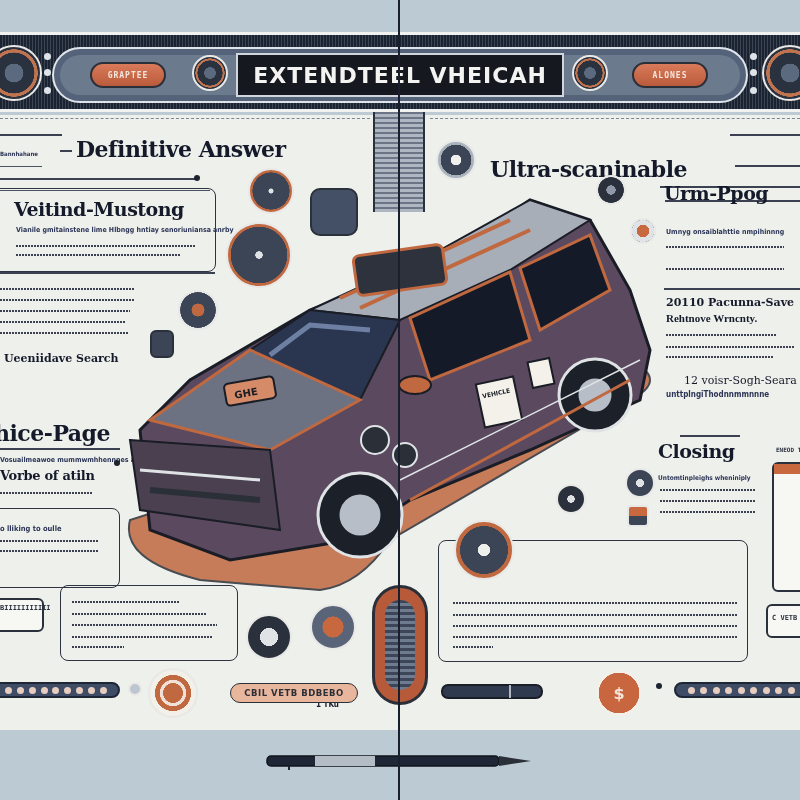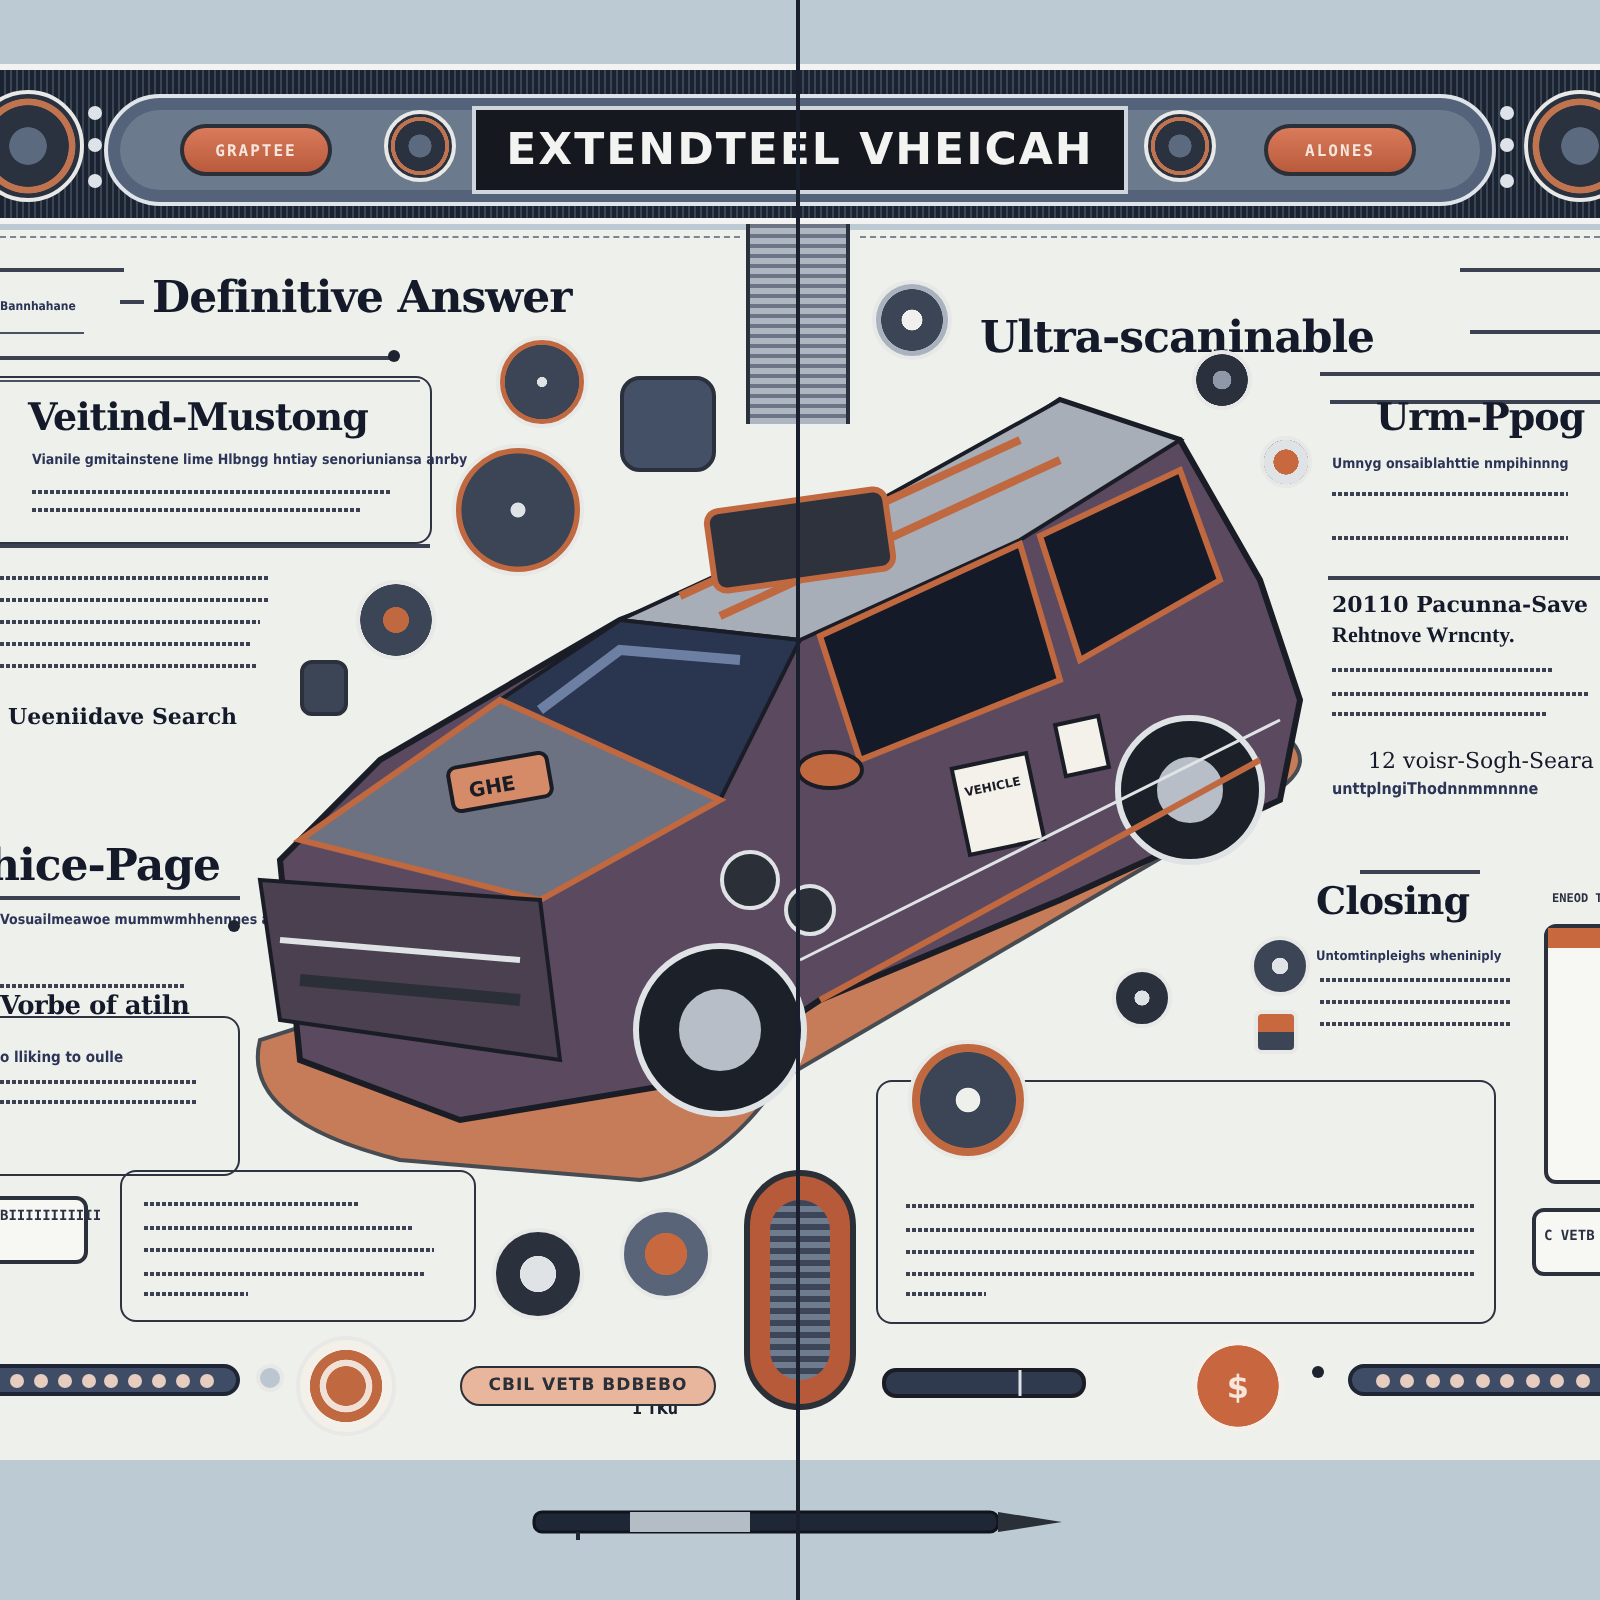--- a/index.html
+++ b/index.html
@@ -164,21 +164,21 @@
 <div class="line dotted" style="left:0; top:299px; width:135px;"></div>
 <div class="line dotted" style="left:0; top:310px; width:130px;"></div>
 <div class="line dotted" style="left:0; top:321px; width:125px;"></div>
 <div class="line dotted" style="left:0; top:332px; width:128px;"></div>
 <div class="heading h-sm" style="left:4px; top:352px;">Ueeniidave Search</div>
 
 <div class="heading h-xl" style="left:-6px; top:420px;">hice-Page</div>
 <div class="line" style="left:0; top:448px; width:120px;"></div>
 <div class="micro" style="left:0; top:456px;">Vosuailmeawoe mummwmhhennnes aih ang</div>
 <div class="connector-dot" style="left:114px; top:460px;"></div>
-<div class="heading h-md" style="left:0; top:496px;">Vorbe of atiln</div>
+<div class="heading h-md" style="left:0; top:468px;">Vorbe of atiln</div>
 <div class="line dotted" style="left:0; top:492px; width:92px;"></div>
 <div class="box" style="left:-10px; top:508px; width:130px; height:80px;"></div>
 <div class="micro" style="left:0; top:524px; font-size:7.5px;">o lliking to oulle</div>
 <div class="line dotted" style="left:0; top:540px; width:98px;"></div>
 <div class="line dotted" style="left:0; top:550px; width:98px;"></div>
 
 <div class="widget" style="left:-6px; top:598px; width:50px; height:34px;">
   <div class="bar-code" style="left:4px; top:4px;">BIIIIIIIIIII</div>
 </div>
 <div class="box" style="left:60px; top:585px; width:178px; height:76px;"></div>
@@ -193,21 +193,21 @@
 <div class="micro" style="left:316px; top:700px; font-size:8px; color:#1a1f2e;">1 TKu</div>
 
 <div class="knob" style="left:436px; top:140px; width:40px; height:40px; background: radial-gradient(circle, #f0f0ee 0 20%, #3b4556 21% 60%, #a9b2bd 61%);"></div>
 <div class="heading h-xl" style="left:490px; top:136px;margin-top:20px;">Ultra-scaninable</div>
 <div class="line" style="left:730px; top:134px; width:70px;"></div>
 <div class="line" style="left:735px; top:165px; width:65px;"></div>
 
 <div class="knob" style="left:596px; top:175px; width:30px; height:30px; background: radial-gradient(circle, #8e98a8 0 25%, #2b313c 26% 70%, #dfe3e6 71%);"></div>
 <div class="line" style="left:660px; top:186px; width:140px;"></div>
 <div class="line" style="left:665px; top:200px; width:135px;"></div>
-<div class="heading h-lg" style="left:664px; top:198px;margin-left:24px;">Urm-Ppog</div>
+<div class="heading h-lg" style="left:664px; top:182px;">Urm-Ppog</div>
 <div class="knob" style="left:630px; top:218px; width:26px; height:26px; background: radial-gradient(circle, #c7683f 0 40%, #dfe3e6 41% 70%, #5a6478 71%);"></div>
 <div class="micro" style="left:666px; top:228px;">Umnyg onsaiblahttie nmpihinnng</div>
 <div class="line dotted" style="left:666px; top:246px; width:118px;"></div>
 
 <div class="line dotted" style="left:666px; top:268px; width:118px;"></div>
 <div class="line" style="left:664px; top:288px; width:136px;"></div>
 <div class="heading h-sm" style="left:666px; top:296px;">20110 Pacunna-Save</div>
 <div class="heading h-sm" style="left:666px; top:312px;font-family:Liberation Serif, serif;">Rehtnove Wrncnty.</div>
 <div class="line dotted" style="left:666px; top:334px; width:110px;"></div>
 <div class="line dotted" style="left:666px; top:346px; width:128px;"></div>

